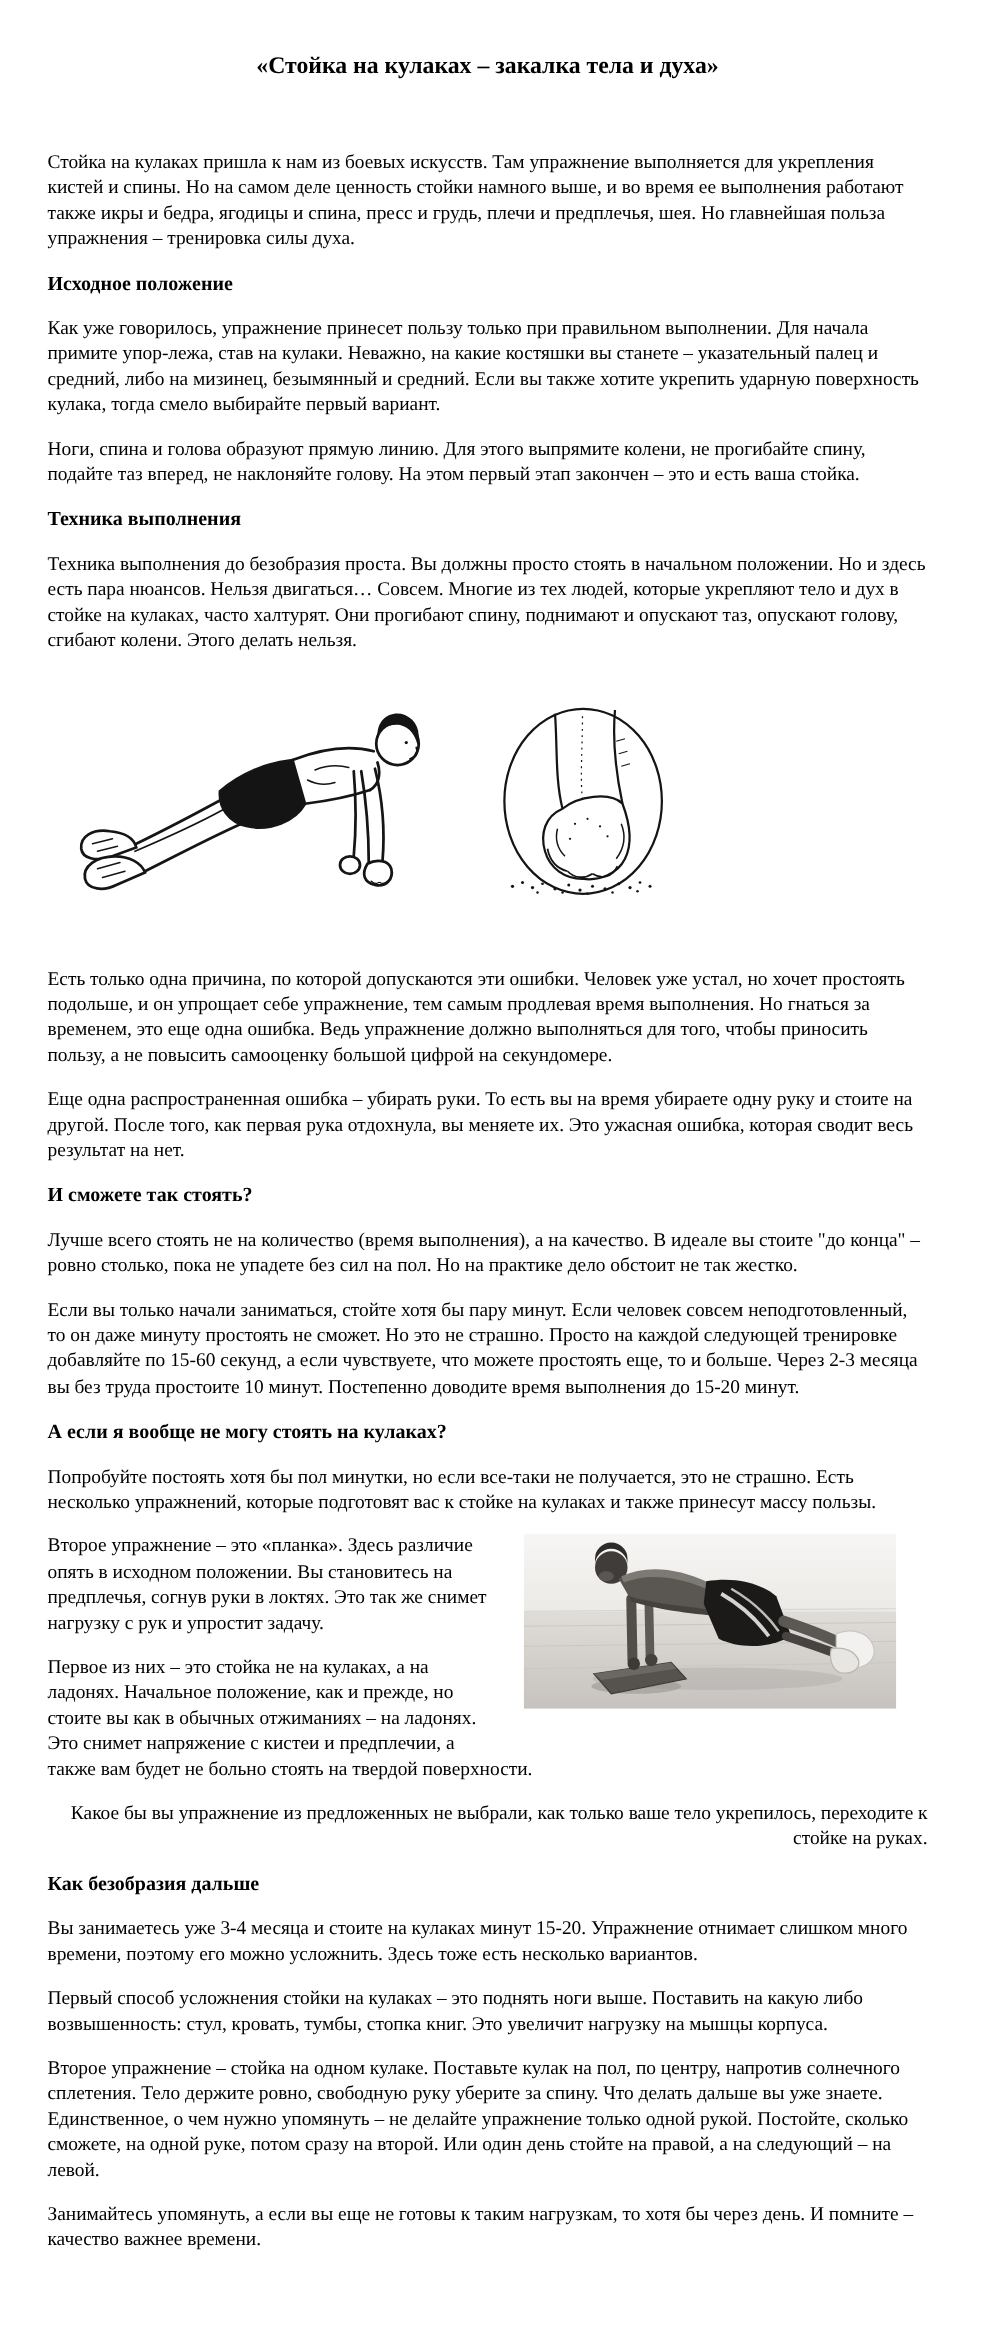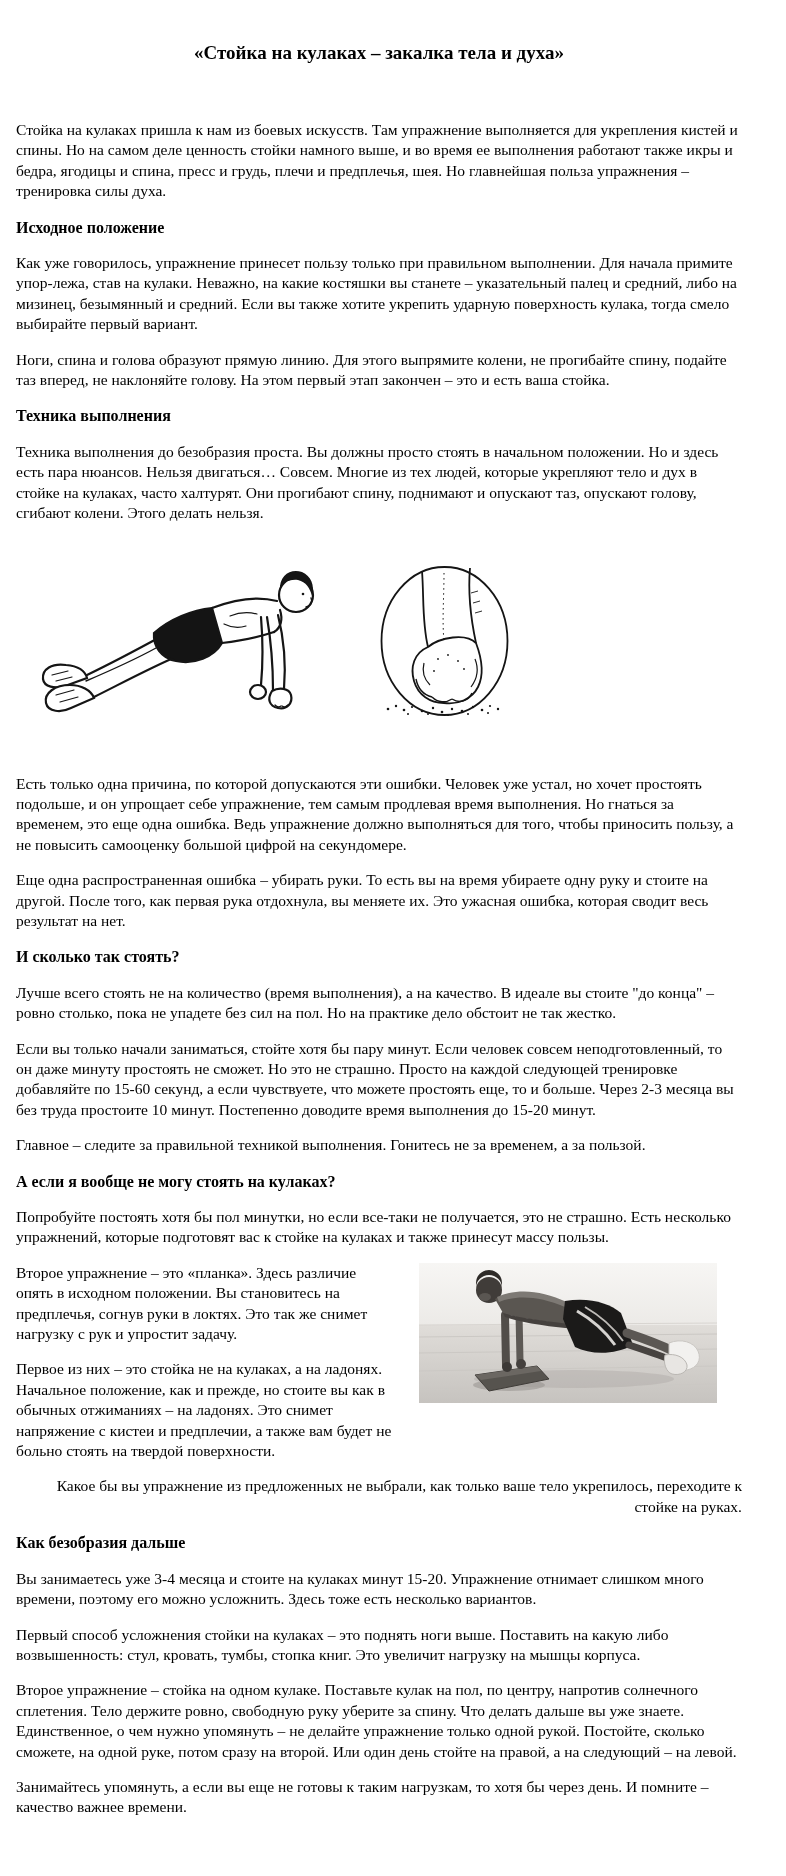--- a/index.html
+++ b/index.html
@@ -1,20 +1,20 @@
 <!DOCTYPE html>
 <html><head>
 <meta charset="utf-8">
 <style>
   html,body{margin:0;padding:0;background:#ffffff;}
   .page{
     position:relative;
     width:786px;height:1876px;
     box-sizing:border-box;
-    padding:42px 44px 20px 16px;
+    padding:42px 44px 20px 38px;
     background:#ffffff;
     color:#000000;
     font-family:"Liberation Serif","DejaVu Serif",serif;
     font-size:15.5px;
     line-height:20.4px;
     overflow:hidden;
   }
   h1.doc-title{
     font-size:19px;line-height:22px;font-weight:bold;
     text-align:center;margin:0 0 56px 0;
@@ -135,25 +135,24 @@
           <circle cx="80" cy="98" r="0.9"></circle>
         <circle cx="56" cy="108" r="0.9"></circle>
           <circle cx="86" cy="106" r="0.9"></circle>
       </g>
     </svg>
   </figure>
 
   <p class="para">Есть только одна причина, по которой допускаются эти ошибки. Человек уже устал, но хочет простоять подольше, и он упрощает себе упражнение, тем самым продлевая время выполнения. Но гнаться за временем, это еще одна ошибка. Ведь упражнение должно выполняться для того, чтобы приносить пользу, а не повысить самооценку большой цифрой на секундомере.</p>
   <p class="para">Еще одна распространенная ошибка – убирать руки. То есть вы на время убираете одну руку и стоите на другой. После того, как первая рука отдохнула, вы меняете их. Это ужасная ошибка, которая сводит весь результат на нет.</p>
 
-  <h2 class="sec">И сколько так стоять?</h2>
+  <h2 class="sec">И сможете так стоять?</h2>
 
   <p class="para">Лучше всего стоять не на количество (время выполнения), а на качество. В идеале вы стоите "до конца" – ровно столько, пока не упадете без сил на пол. Но на практике дело обстоит не так жестко.</p>
   <p class="para">Если вы только начали заниматься, стойте хотя бы пару минут. Если человек совсем неподготовленный, то он даже минуту простоять не сможет. Но это не страшно. Просто на каждой следующей тренировке добавляйте по 15-60 секунд, а если чувствуете, что можете простоять еще, то и больше. Через 2-3 месяца вы без труда простоите 10 минут. Постепенно доводите время выполнения до 15-20 минут.</p>
-  <p class="para">Главное – следите за правильной техникой выполнения. Гонитесь не за временем, а за пользой.</p>
 
   <h2 class="sec">А если я вообще не могу стоять на кулаках?</h2>
 
   <p class="para">Попробуйте постоять хотя бы пол минутки, но если все-таки не получается, это не страшно. Есть несколько упражнений, которые подготовят вас к стойке на кулаках и также принесут массу пользы.</p>
 
   <div class="photo">
     <svg viewBox="0 0 298 140">
       <defs>
         <linearGradient id="wallG" x1="0" y1="0" x2="0" y2="1">
           <stop offset="0" stop-color="#f7f6f4"></stop>

